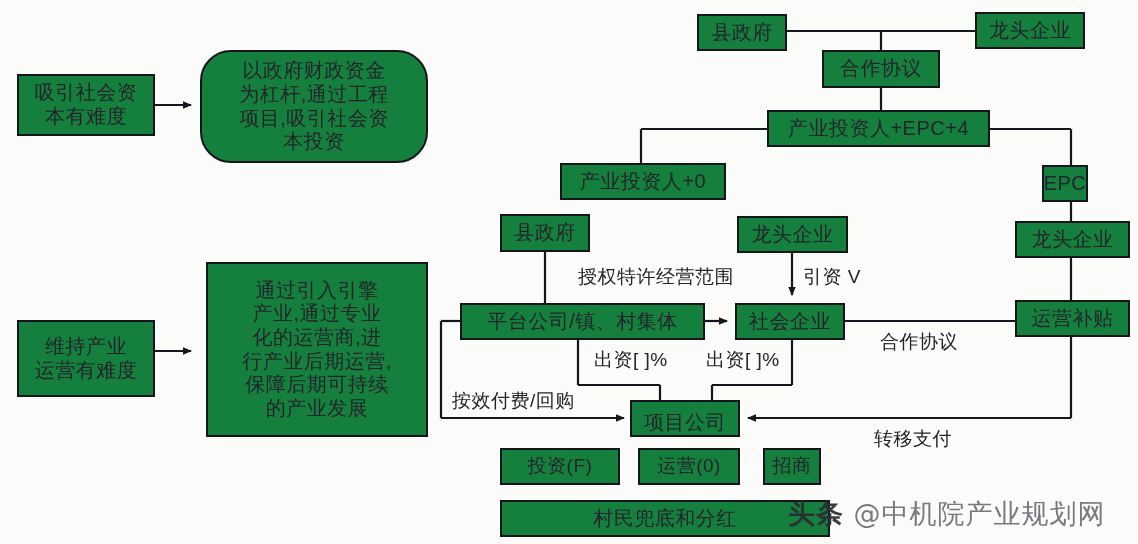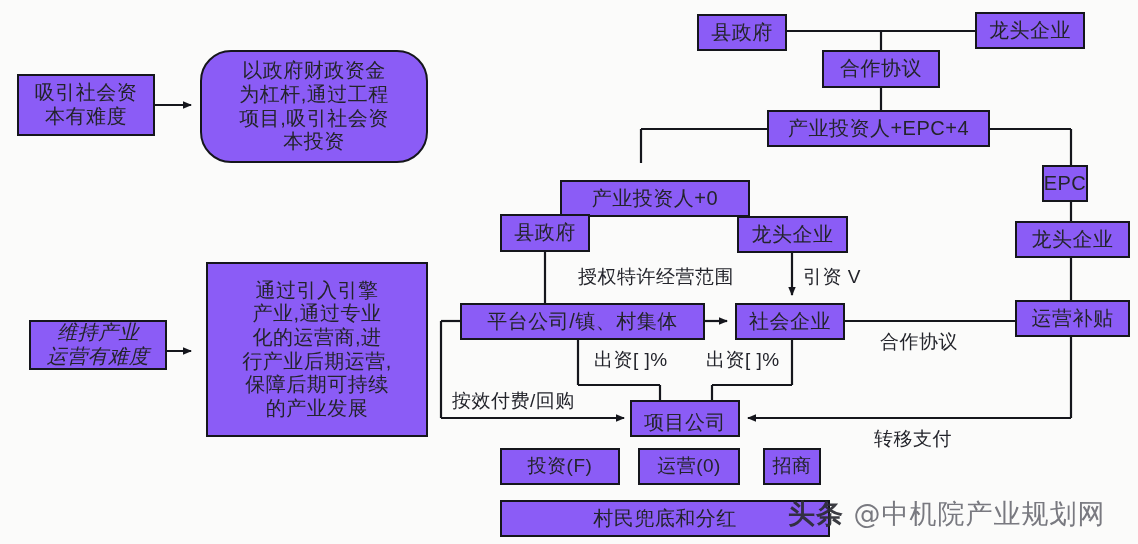--- a/index.html
+++ b/index.html
@@ -8,21 +8,21 @@
     background:#fbfbfa;
     font-family:"Liberation Sans","DejaVu Sans",sans-serif;
     overflow:hidden;
   }
   #stage{position:relative;width:1138px;height:544px;}
   svg.lines{position:absolute;left:0;top:0;width:1138px;height:544px;pointer-events:none;}
   .box{
     position:absolute;
     box-sizing:border-box;
     border:2px solid #15161c;
-    background:#8b5cf6;
+    background:#15803d;
     color:#23242b;
     display:flex;
     align-items:center;
     justify-content:center;
     text-align:center;
     line-height:1.18;
     letter-spacing:0.5px;
     z-index:2;
   }
   .lbl{
@@ -106,21 +106,21 @@
 本有难度</span>
   </div>
 
   <div class="box f20" style="left:200px;top:50px;width:228px;height:113px;border-radius:31px;">
     <span class="multi" style="white-space:pre-line;">以政府财政资金
 为杠杆,通过工程
 项目,吸引社会资
 本投资</span>
   </div>
 
-  <div class="box f20" style="left:29px;top:320px;width:138px;height:50px;font-style:italic;">
+  <div class="box f20" style="left:17px;top:320px;width:138px;height:77px;">
     <span class="multi" style="white-space:pre-line;">维持产业
 运营有难度</span>
   </div>
 
   <div class="box f20" style="left:206px;top:262px;width:222px;height:175px;">
     <span class="multi" style="white-space:pre-line;">通过引入引擎
 产业,通过专业
 化的运营商,进
 行产业后期运营,
 保障后期可持续
@@ -136,21 +136,21 @@
   </div>
 
   <div class="box f20" style="left:822px;top:50px;width:118px;height:38px;">
     <span>合作协议</span>
   </div>
 
   <div class="box f20" style="left:767px;top:110px;width:223px;height:37px;">
     <span>产业投资人+EPC+4</span>
   </div>
 
-  <div class="box f20" style="left:560px;top:180px;width:190px;height:37px;">
+  <div class="box f20" style="left:560px;top:163px;width:166px;height:37px;">
     <span>产业投资人+0</span>
   </div>
 
   <div class="box f20" style="left:1042px;top:165px;width:46px;height:37px;">
     <span>EPC</span>
   </div>
 
   <div class="box f20" style="left:500px;top:214px;width:90px;height:38px;">
     <span>县政府</span>
   </div>

